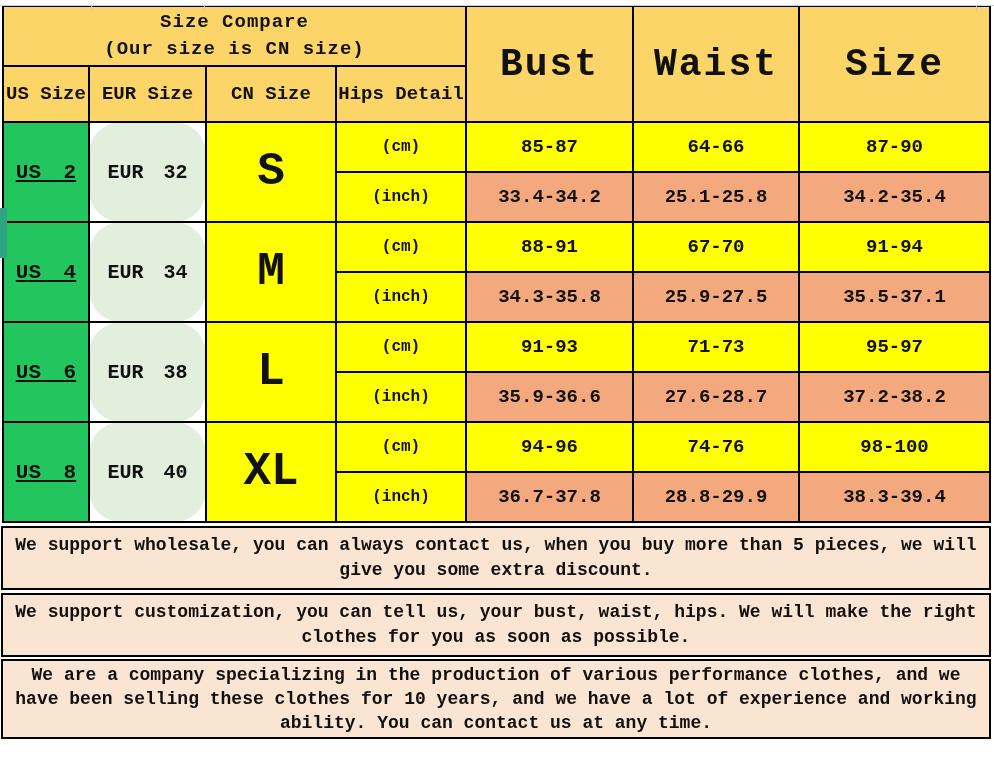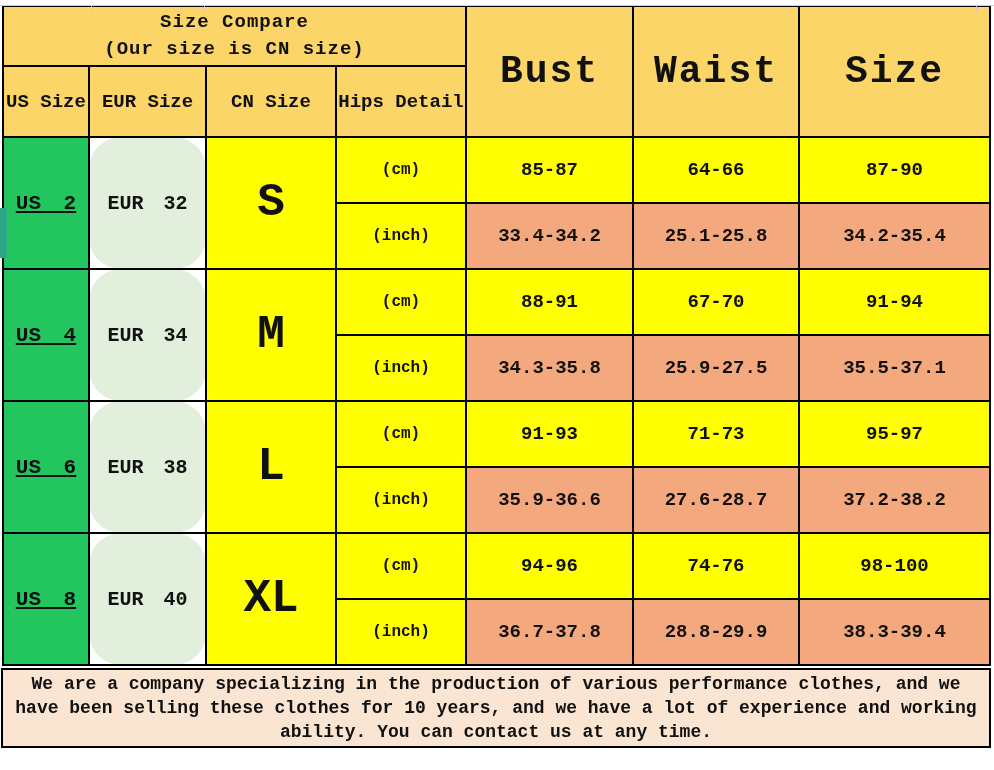--- a/index.html
+++ b/index.html
@@ -32,26 +32,26 @@
   .c-us    { width: 86px;  }
   .c-eur   { width: 117px; }
   .c-cn    { width: 130px; }
   .c-det   { width: 130px; }
   .c-bust  { width: 167px; }
   .c-waist { width: 166px; }
   .c-hips  { width: 191px; }
 
   td.title-cell   { height: 60px; background: #fbd567; font-size: 19px; line-height: 27px; letter-spacing: 1px; }
   td.measure-head { background: #fbd567; font-size: 38px; font-weight: bold; letter-spacing: 2px; margin-top: 17px; }
-  td.col-head     { height: 71px; background: #fbd567; font-size: 19px; letter-spacing: 0px; }
+  td.col-head     { height: 56px; background: #fbd567; font-size: 19px; letter-spacing: 0px; }
 
   td.us-cell  { background: #22c55e; font-size: 21px; word-spacing: 10px; text-decoration: underline; }
   td.eur-cell { background: #e2efdc; font-size: 20px; word-spacing: 8px; border-radius: 32px; }
   td.cn-cell  { background: #ffff00; font-size: 46px; }
-  td.unit-cell{ height: 66px; background: #ffff00; font-size: 16px; margin-top: 16px; }
+  td.unit-cell{ height: 50px; background: #ffff00; font-size: 16px; margin-top: 16px; }
   td.cm-cell  { background: #ffff00; font-size: 19px; }
   td.in-cell  { background: #f3a87d; font-size: 19px; }
 
   .note {
     width: 990px;
     margin: 3px 0 0 1px;
     border: 2px solid #000;
     background: #fae5d3;
     text-align: center;
     font-weight: bold;
@@ -164,15 +164,17 @@
     </tr>
     <tr>
       <td class="unit-cell">(inch)</td>
       <td class="in-cell">36.7-37.8</td>
       <td class="in-cell">28.8-29.9</td>
       <td class="in-cell">38.3-39.4</td>
     </tr>
   </tbody>
     </table>
 
+  <div class="note">We support wholesale, you can always contact us, when you buy more than 5 pieces, we will give you some extra discount.</div>
+  <div class="note">We support customization, you can tell us, your bust, waist, hips. We will make the right clothes for you as soon as possible.</div>
   <div class="note last">We are a company specializing in the production of various performance clothes, and we have been selling these clothes for 10 years, and we have a lot of experience and working ability. You can contact us at any time.</div>
 
 </div>
 
 </body></html>

